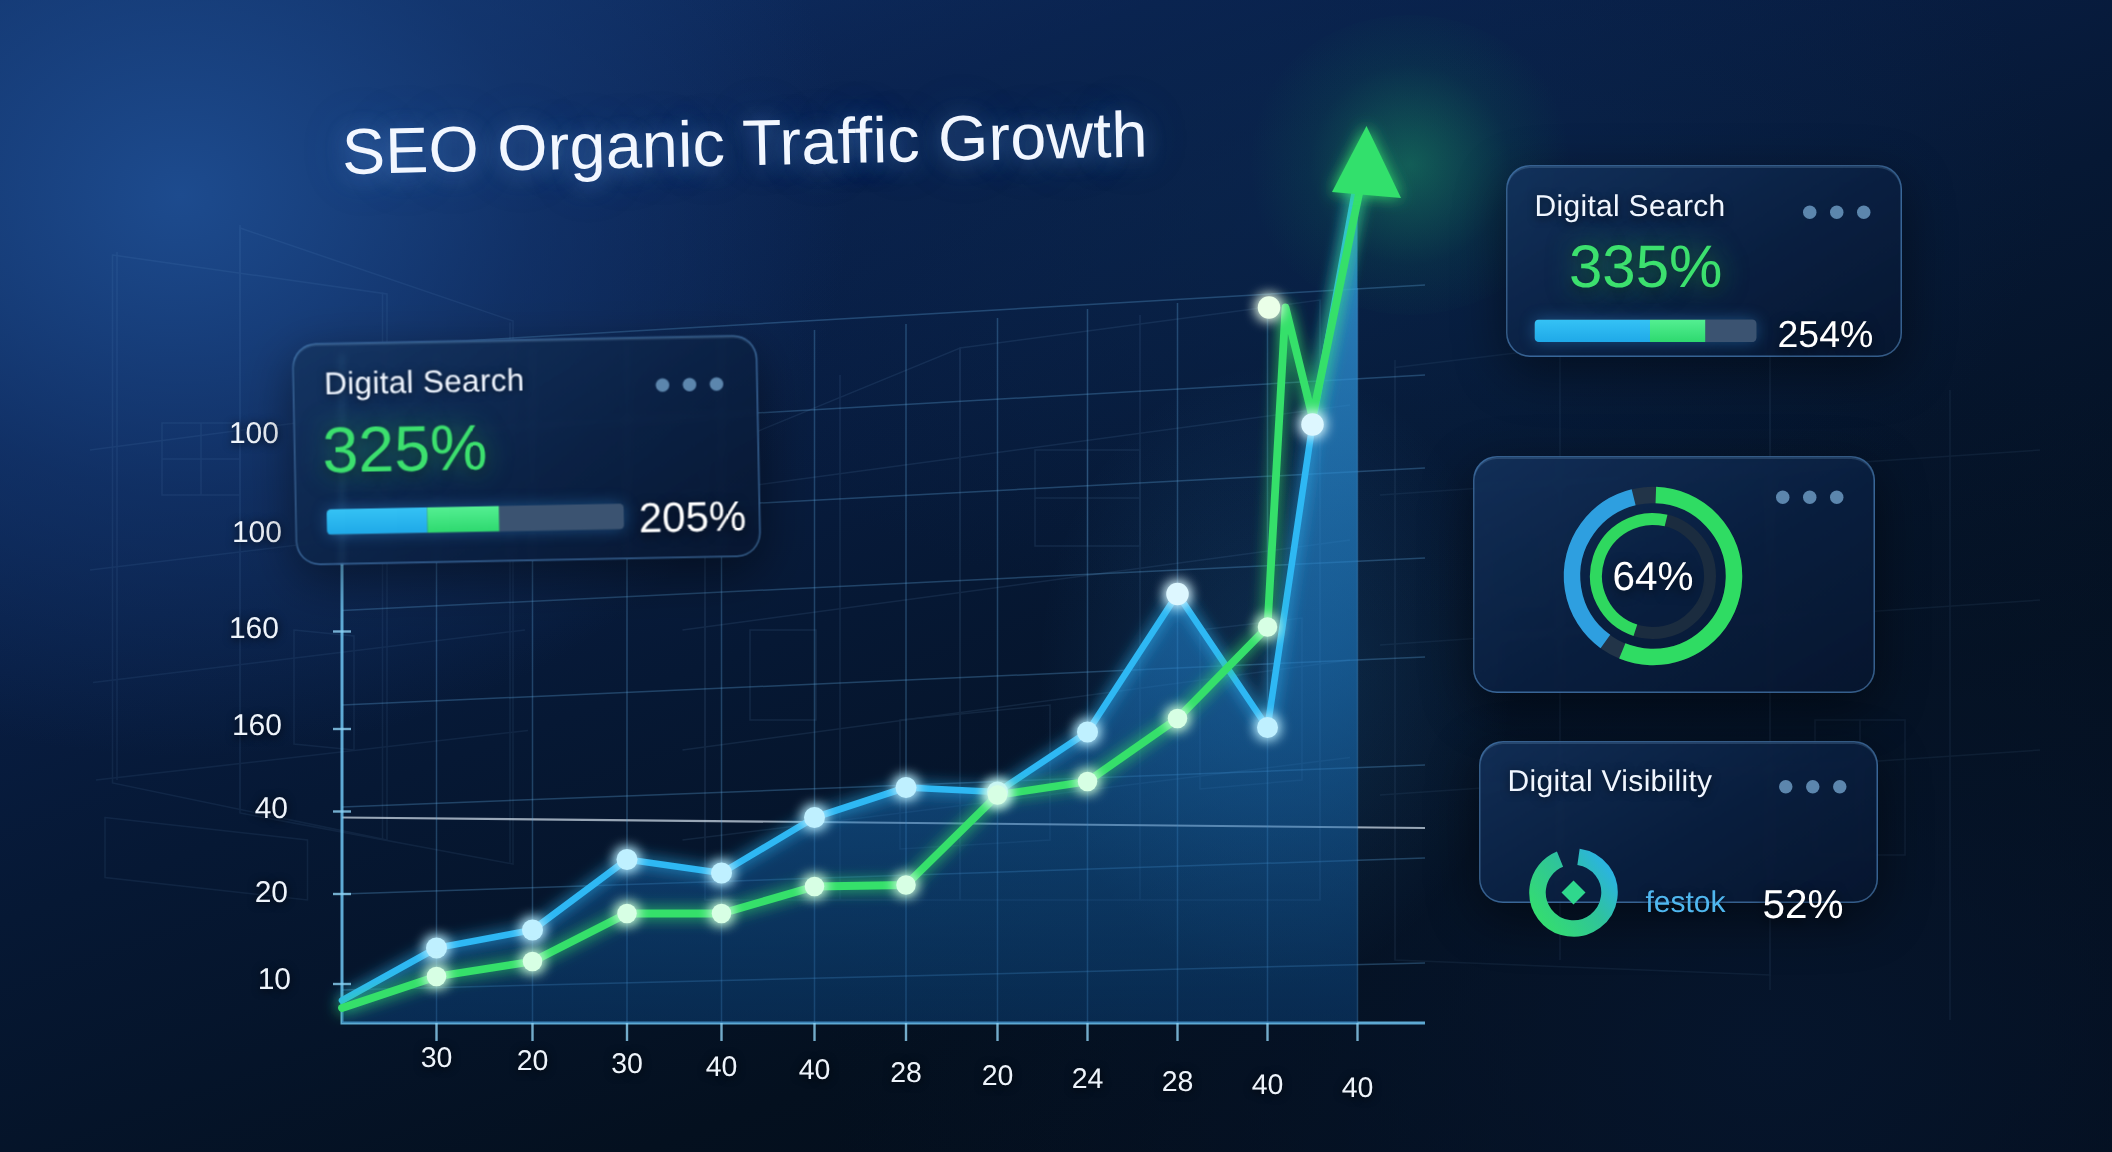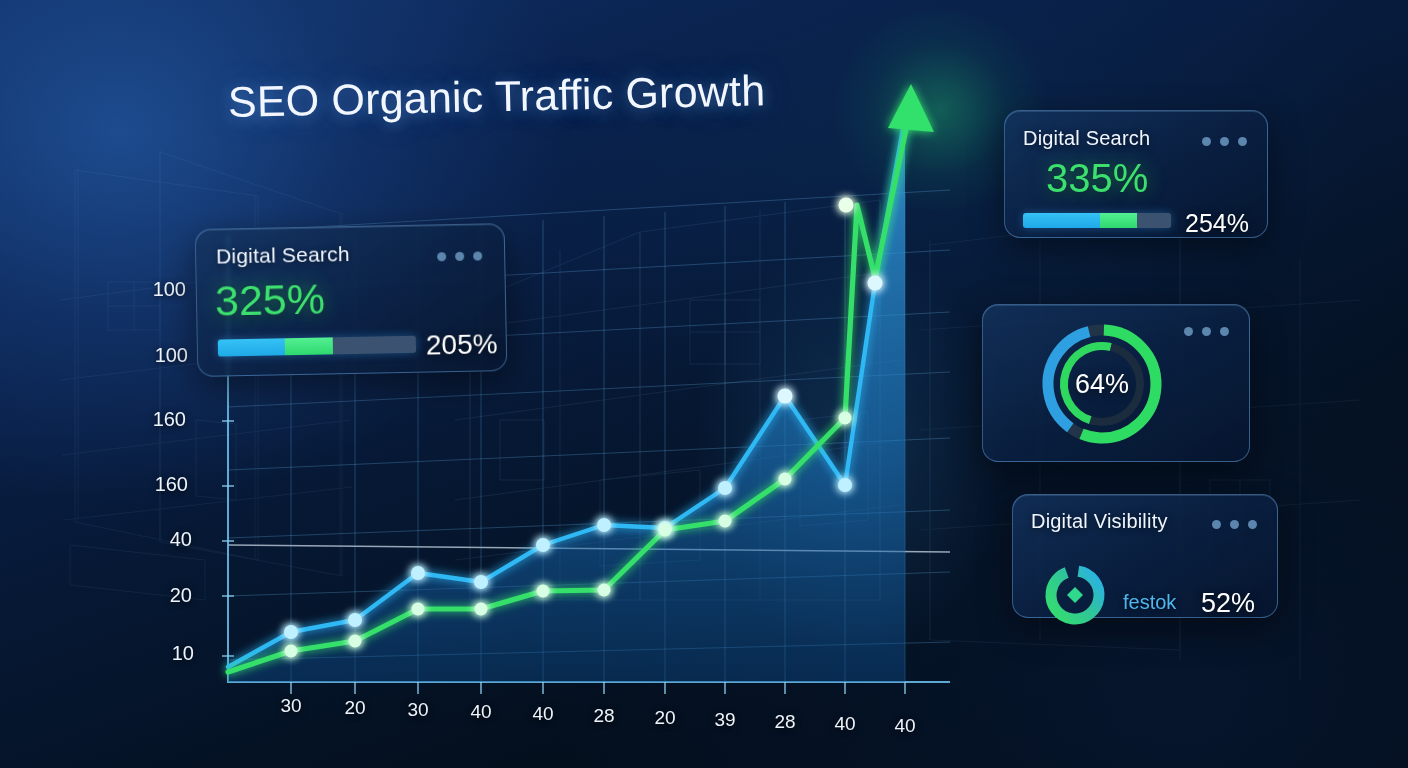--- a/index.html
+++ b/index.html
@@ -272,21 +272,21 @@
   <div class="ylab" style="left:134px; top:584px;">20</div>
   <div class="ylab" style="left:136px; top:642px;">10</div>
 
   <div class="xlab" style="left:266px; top:695px;">30</div>
   <div class="xlab" style="left:330px; top:697px;">20</div>
   <div class="xlab" style="left:393px; top:699px;">30</div>
   <div class="xlab" style="left:456px; top:701px;">40</div>
   <div class="xlab" style="left:518px; top:703px;">40</div>
   <div class="xlab" style="left:579px; top:705px;">28</div>
   <div class="xlab" style="left:640px; top:707px;">20</div>
-  <div class="xlab" style="left:700px; top:709px;">39</div>
+  <div class="xlab" style="left:700px; top:709px;">24</div>
   <div class="xlab" style="left:760px; top:711px;">28</div>
   <div class="xlab" style="left:820px; top:713px;">40</div>
   <div class="xlab" style="left:880px; top:715px;">40</div>
 
   <div class="card" id="card-left" style="left:196px; top:226px; width:310px; height:148px;">
     <div class="card-title" style="left:20px; top:15px;">Digital Search</div>
     <div class="dots" style="right:22px; top:27px;">
       <i></i>
         <i></i>
         <i></i>
@@ -332,21 +332,21 @@
         <circle r="54" fill="none" stroke="#2e9fe0" stroke-width="11" stroke-linecap="butt" stroke-dasharray="122.5 216.8" transform="rotate(126)"></circle>
 
         <circle r="38" fill="none" stroke="#1b2c3f" stroke-width="8"></circle>
 
         <circle r="38" fill="none" stroke="#2fd85f" stroke-width="8" stroke-linecap="butt" stroke-dasharray="116 122.8" transform="rotate(108)"></circle>
       </g>
     </svg>
     <div style="position:absolute; left:0; top:64px; width:238px; text-align:center; color:#ffffff; font-size:27px; text-shadow:0 2px 8px rgba(0,0,0,.7);">64%</div>
   </div>
 
-  <div class="card" style="left:1012px; top:494px; width:266px; height:124px;">
+  <div class="card" style="left:986px; top:494px; width:266px; height:108px;">
     <div class="card-title" style="left:18px; top:15px; font-size:20px;">Digital Visibility</div>
     <div class="dots" style="right:20px; top:25px;">
       <i></i>
         <i></i>
         <i></i>
     </div>
     <svg width="76" height="76" viewBox="0 0 76 76" style="position:absolute; left:24px; top:62px;">
       <defs>
         <linearGradient id="ringGrad" x1="0" y1="0" x2="1" y2="1">
           <stop offset="0%" stop-color="#35e06a"></stop>

